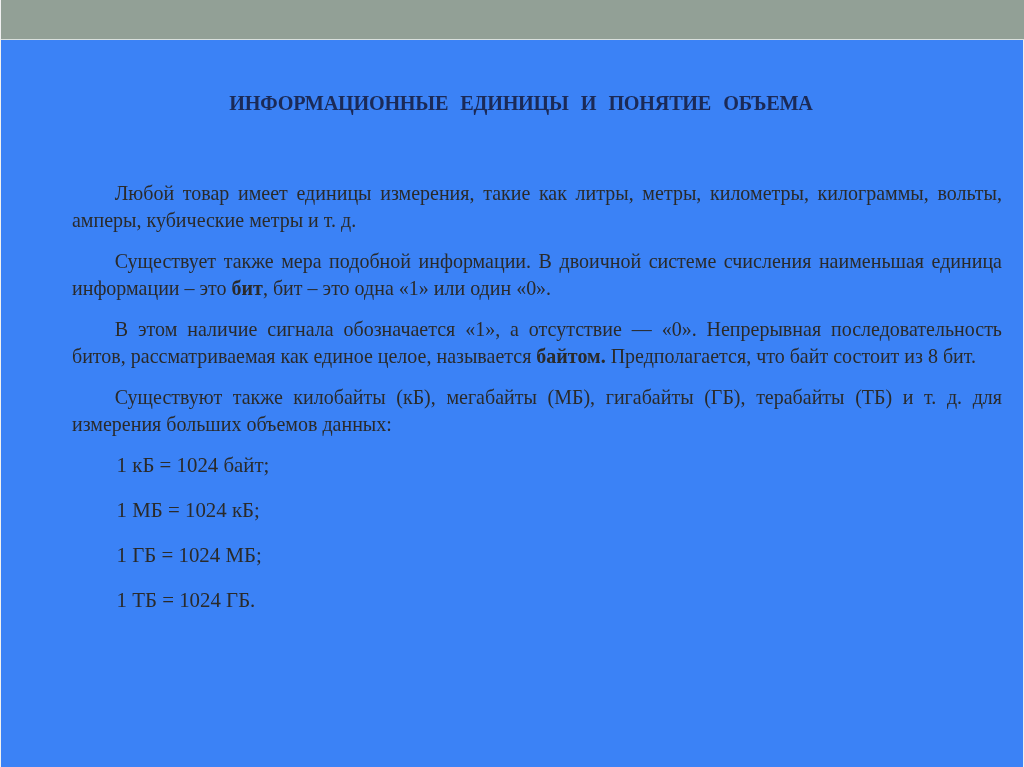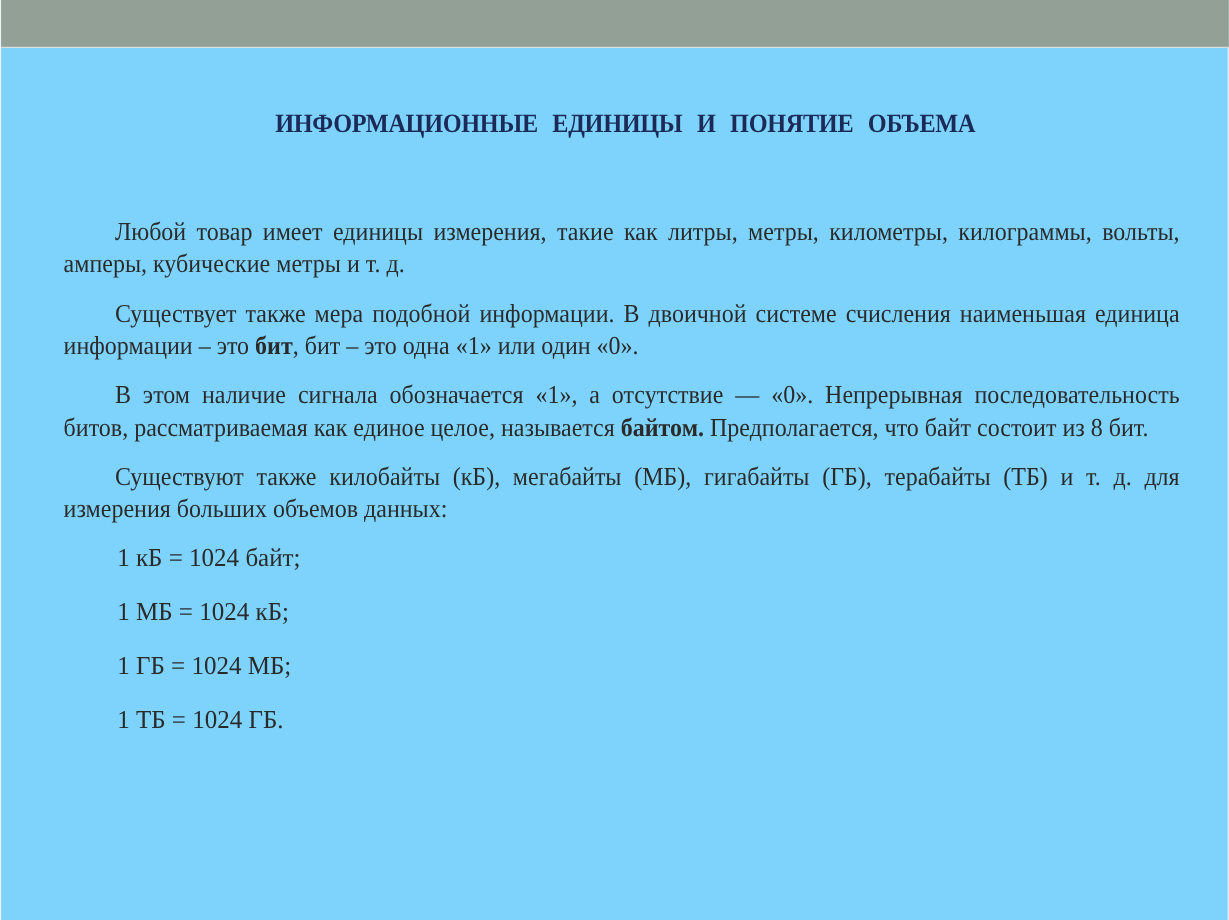--- a/index.html
+++ b/index.html
@@ -7,21 +7,21 @@
       padding: 0;
       width: 1024px;
       height: 767px;
       background: #ffffff;
       overflow: hidden;
     }
     .slide {
       position: relative;
       width: 1024px;
       height: 767px;
-      background: #7dd3fc;
+      background: #3b82f6;
       box-sizing: border-box;
       border-left: 1px solid #f0f0f0;
       border-right: 1px solid #f0f0f0;
     }
     .top-bar {
       position: absolute;
       left: 0;
       top: 0;
       width: 1024px;
       height: 39px;
@@ -40,21 +40,21 @@
       color: #1b2a57;
       letter-spacing: -0.3px;
       word-spacing: 8px;
       transform: scaleX(0.92);
       transform-origin: 520px 0;
       padding-left: 16px;
       box-sizing: border-box;
     }
     .body {
       position: absolute;
-      left: 52px;
+      left: 71px;
       top: 180px;
       width: 920px;
       font-family: "Liberation Serif", serif;
       font-size: 21.5px;
       line-height: 27px;
       color: #2a2a2a;
     }
     .para {
       margin: 0 0 14px 0;
       text-indent: 46px;

